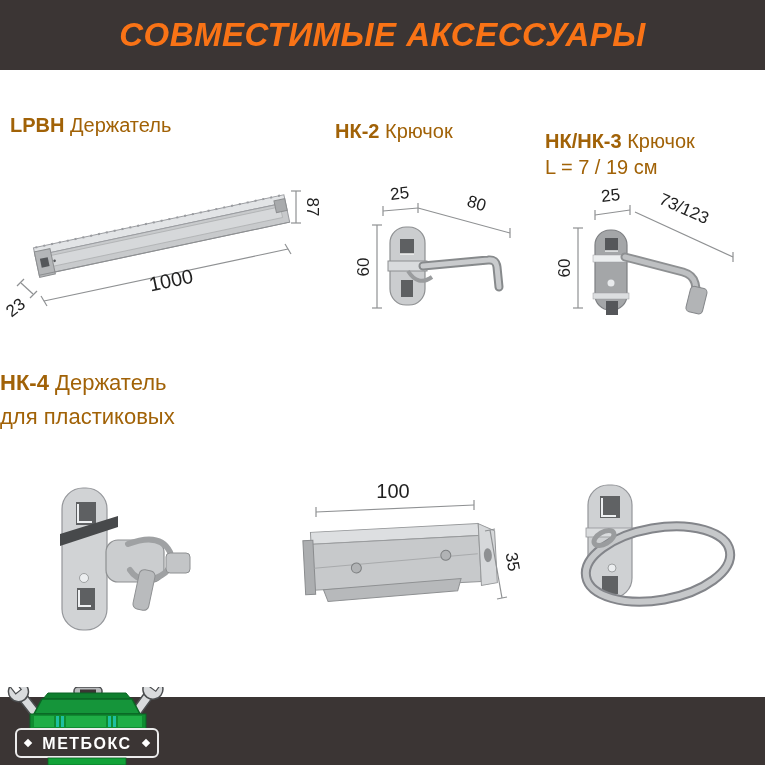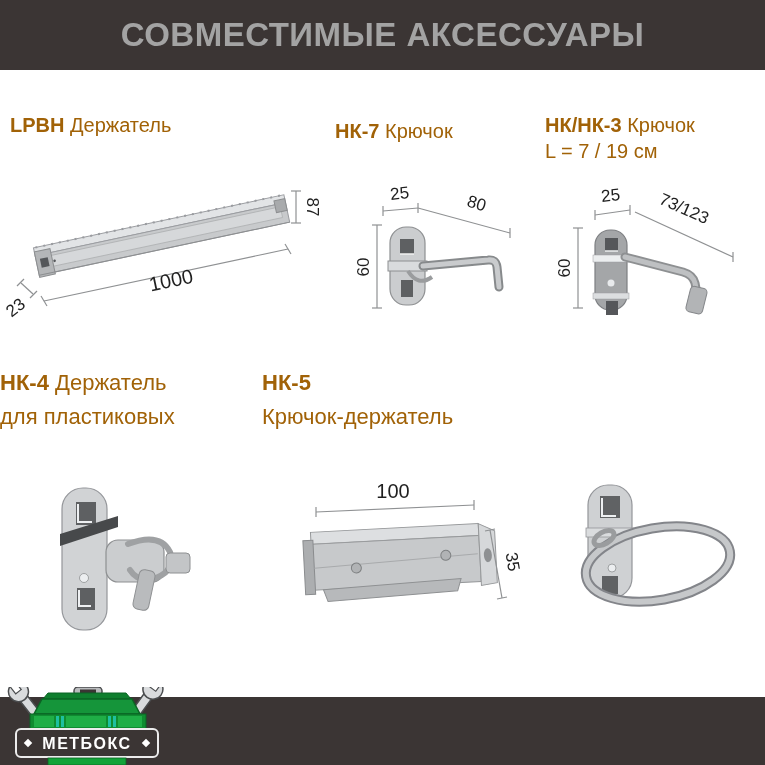--- a/index.html
+++ b/index.html
@@ -1,20 +1,20 @@
 <!DOCTYPE html>
 <html><head>
 <meta charset="utf-8">
 <style>
   html,body{margin:0;padding:0;background:#fff;}
   .page{position:relative;width:765px;height:765px;background:#ffffff;overflow:hidden;
         font-family:"Liberation Sans","DejaVu Sans",sans-serif;color:#1b1b1b;}
   .topbar{position:absolute;left:0;top:0;width:765px;height:70px;background:#3b3534;
           display:flex;align-items:center;justify-content:center;}
-  .topbar h1{margin:8px;color:#a3a3a3;font-size:33px;font-weight:700;letter-spacing:.5px;}
+  .topbar h1{margin:8px;color:#f97316;font-size:33px;font-weight:700;letter-spacing:.5px;font-style:italic;}
   .bottombar{position:absolute;left:0;top:697px;width:765px;height:68px;background:#3b3534;}
   .title{position:absolute;text-align:left;color:#a16207;}
   .t1{font-size:20px;line-height:26px;}
   .t2{font-size:22px;line-height:34px;}
   .title b{font-weight:700;}
   .drawing{position:absolute;}
   svg text.dim{fill:#1f1f1f;font-family:"Liberation Sans","DejaVu Sans",sans-serif;font-size:17px;}
   svg text.dimbig{fill:#1f1f1f;font-family:"Liberation Sans","DejaVu Sans",sans-serif;font-size:20px;}
   svg .dimline{stroke:#8f9193;stroke-width:1.2;fill:none;}
   .logo{position:absolute;left:6px;top:687px;}
@@ -27,37 +27,33 @@
 
   <header class="topbar">
     <h1>СОВМЕСТИМЫЕ АКСЕССУАРЫ</h1>
   </header>
 
   <div class="title t1" style="left:10px;top:112px;width:310px;">
     <div><b>LPBH</b>&nbsp;<span>Держатель</span></div>
   </div>
 
   <div class="title t1" style="left:335px;top:118px;width:210px;">
-    <div><b>НК-7</b>&nbsp;<span>Крючок</span></div>
-  </div>
-
-  <div class="title t1" style="left:545px;top:112px;width:218px;">
+    <div><b>НК-2</b>&nbsp;<span>Крючок</span></div>
+  </div>
+
+  <div class="title t1" style="left:545px;top:128px;width:218px;">
     <div><b>НК/НК-3</b>&nbsp;<span>Крючок</span></div>
     <div>L = 7 / 19 см</div>
   </div>
 
   <div class="title t2" style="left:0px;top:366px;width:245px;">
     <div><b>НК-4</b>&nbsp;<span>Держатель</span></div>
     <div>для пластиковых</div>
   </div>
 
-  <div class="title t2" style="left:262px;top:366px;width:285px;">
-    <div><b>НК-5</b></div>
-    <div>Крючок-держатель</div>
-  </div>
 
 
   <svg class="drawing" style="left:0;top:175px;" width="330" height="165" viewBox="0 0 330 165">
     <g transform="rotate(-12 162 62)">
       <rect x="34" y="46" width="256" height="8" fill="#e2e4e6" stroke="#9a9ca0" stroke-width="1"></rect>
       <rect x="34" y="54" width="256" height="20" fill="#c8cacc" stroke="#9a9ca0" stroke-width="1"></rect>
       <rect x="40" y="57" width="244" height="11" fill="#d6d8da" stroke="#aaacae" stroke-width="0.7"></rect>
       <line x1="36" y1="46" x2="288" y2="46" stroke="#9a9ca0" stroke-width="2" stroke-dasharray="2,6"></line>
       <rect x="34" y="50" width="16" height="26" fill="#b4b6b8" stroke="#8c8e90"></rect>
       <rect x="38" y="58" width="8" height="9" fill="#55575a"></rect>

